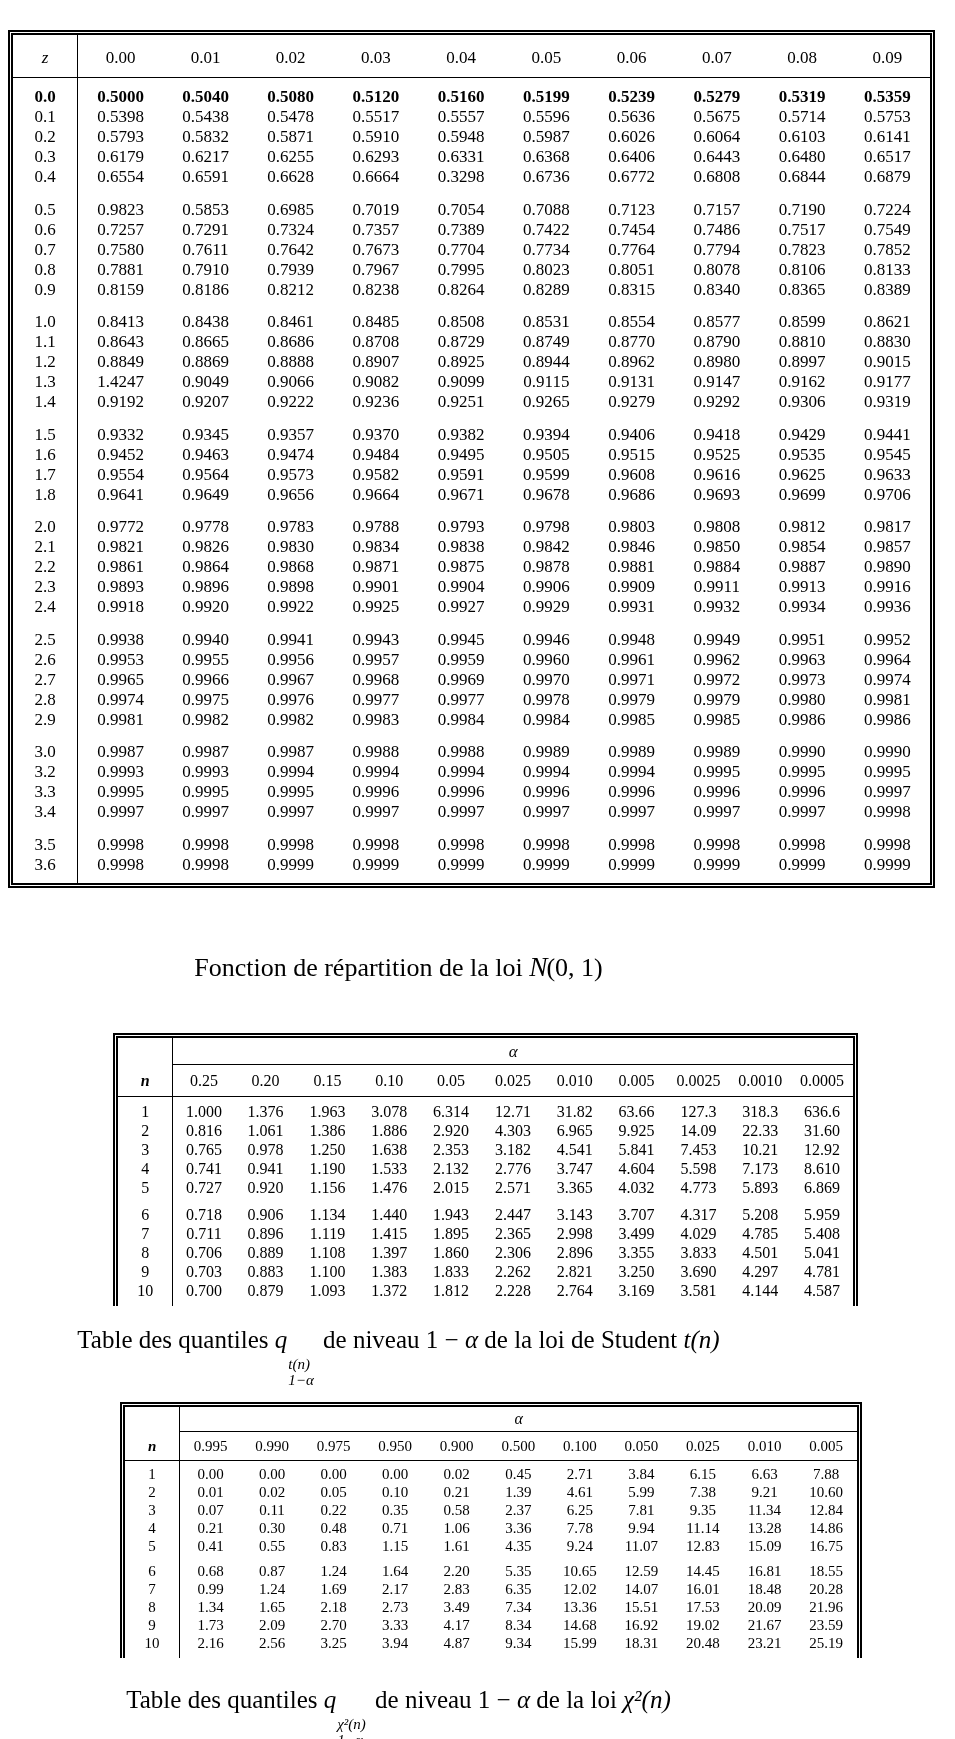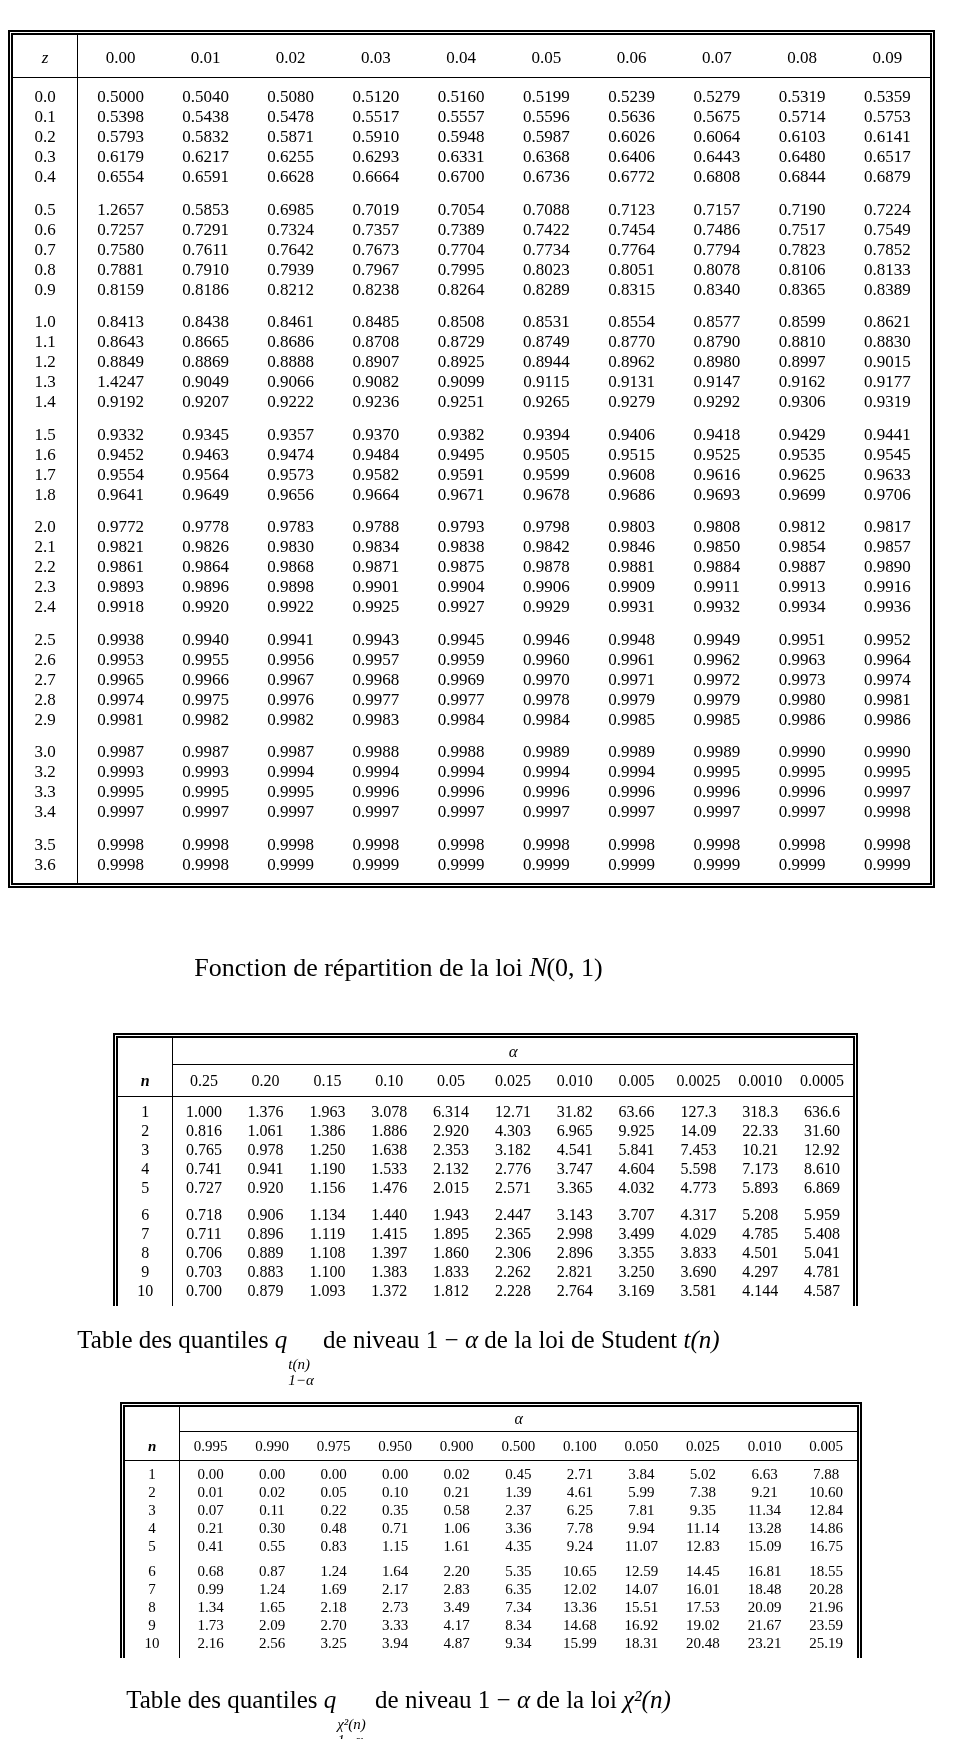--- a/index.html
+++ b/index.html
@@ -22,21 +22,21 @@
   .tbl tr > *:first-child { border-right:1px solid #000; }
   .tbl .aspan { border-right:none; }
 
   
   .t1 { font-size:17px; }
   .t1 tr > *:first-child { width:7%; }
   .t1 thead tr { border-bottom:1px solid #000; }
   .t1 thead th { font-size:17px; line-height:17px; padding:14px 0 11px; }
   .t1 .head-corner { font-style:italic; }
   .t1 td { font-size:17px; line-height:17px; padding:1.5px 0; }
-  .t1 tbody tr:first-child td { padding-top:10px; }
+  .t1 tbody tr:first-child td { padding-top:10px;font-weight:bold; }
   .t1 tbody tr.gs td { padding-top:14px; }
   .t1 tbody tr:last-child td { padding-bottom:10px; }
 
   
   .t2, .t3 { }
   .t2 tr > *:first-child, .t3 tr > *:first-child { width:7.4%; }
   .t2 thead tr:last-child, .t3 thead tr:last-child { border-bottom:1px solid #000; }
   .t2 .aspan, .t3 .aspan { border-bottom:1px solid #000; font-style:italic; }
   .t2 .head-corner, .t3 .head-corner { font-style:italic; font-weight:bold; }
 
@@ -144,30 +144,30 @@
             <td>0.6443</td>
             <td>0.6480</td>
             <td>0.6517</td>
           </tr>
           <tr>
             <td>0.4</td>
             <td>0.6554</td>
             <td>0.6591</td>
             <td>0.6628</td>
             <td>0.6664</td>
-            <td>0.6700</td>
+            <td>0.3298</td>
             <td>0.6736</td>
             <td>0.6772</td>
             <td>0.6808</td>
             <td>0.6844</td>
             <td>0.6879</td>
           </tr>
           <tr class="gs">
             <td>0.5</td>
-            <td>1.2657</td>
+            <td>0.9823</td>
             <td>0.5853</td>
             <td>0.6985</td>
             <td>0.7019</td>
             <td>0.7054</td>
             <td>0.7088</td>
             <td>0.7123</td>
             <td>0.7157</td>
             <td>0.7190</td>
             <td>0.7224</td>
           </tr>
@@ -762,21 +762,21 @@
           <tr>
             <td>1</td>
             <td>0.00</td>
             <td>0.00</td>
             <td>0.00</td>
             <td>0.00</td>
             <td>0.02</td>
             <td>0.45</td>
             <td>2.71</td>
             <td>3.84</td>
-            <td>5.02</td>
+            <td>6.15</td>
             <td>6.63</td>
             <td>7.88</td>
           </tr>
           <tr>
             <td>2</td>
             <td>0.01</td>
             <td>0.02</td>
             <td>0.05</td>
             <td>0.10</td>
             <td>0.21</td>

